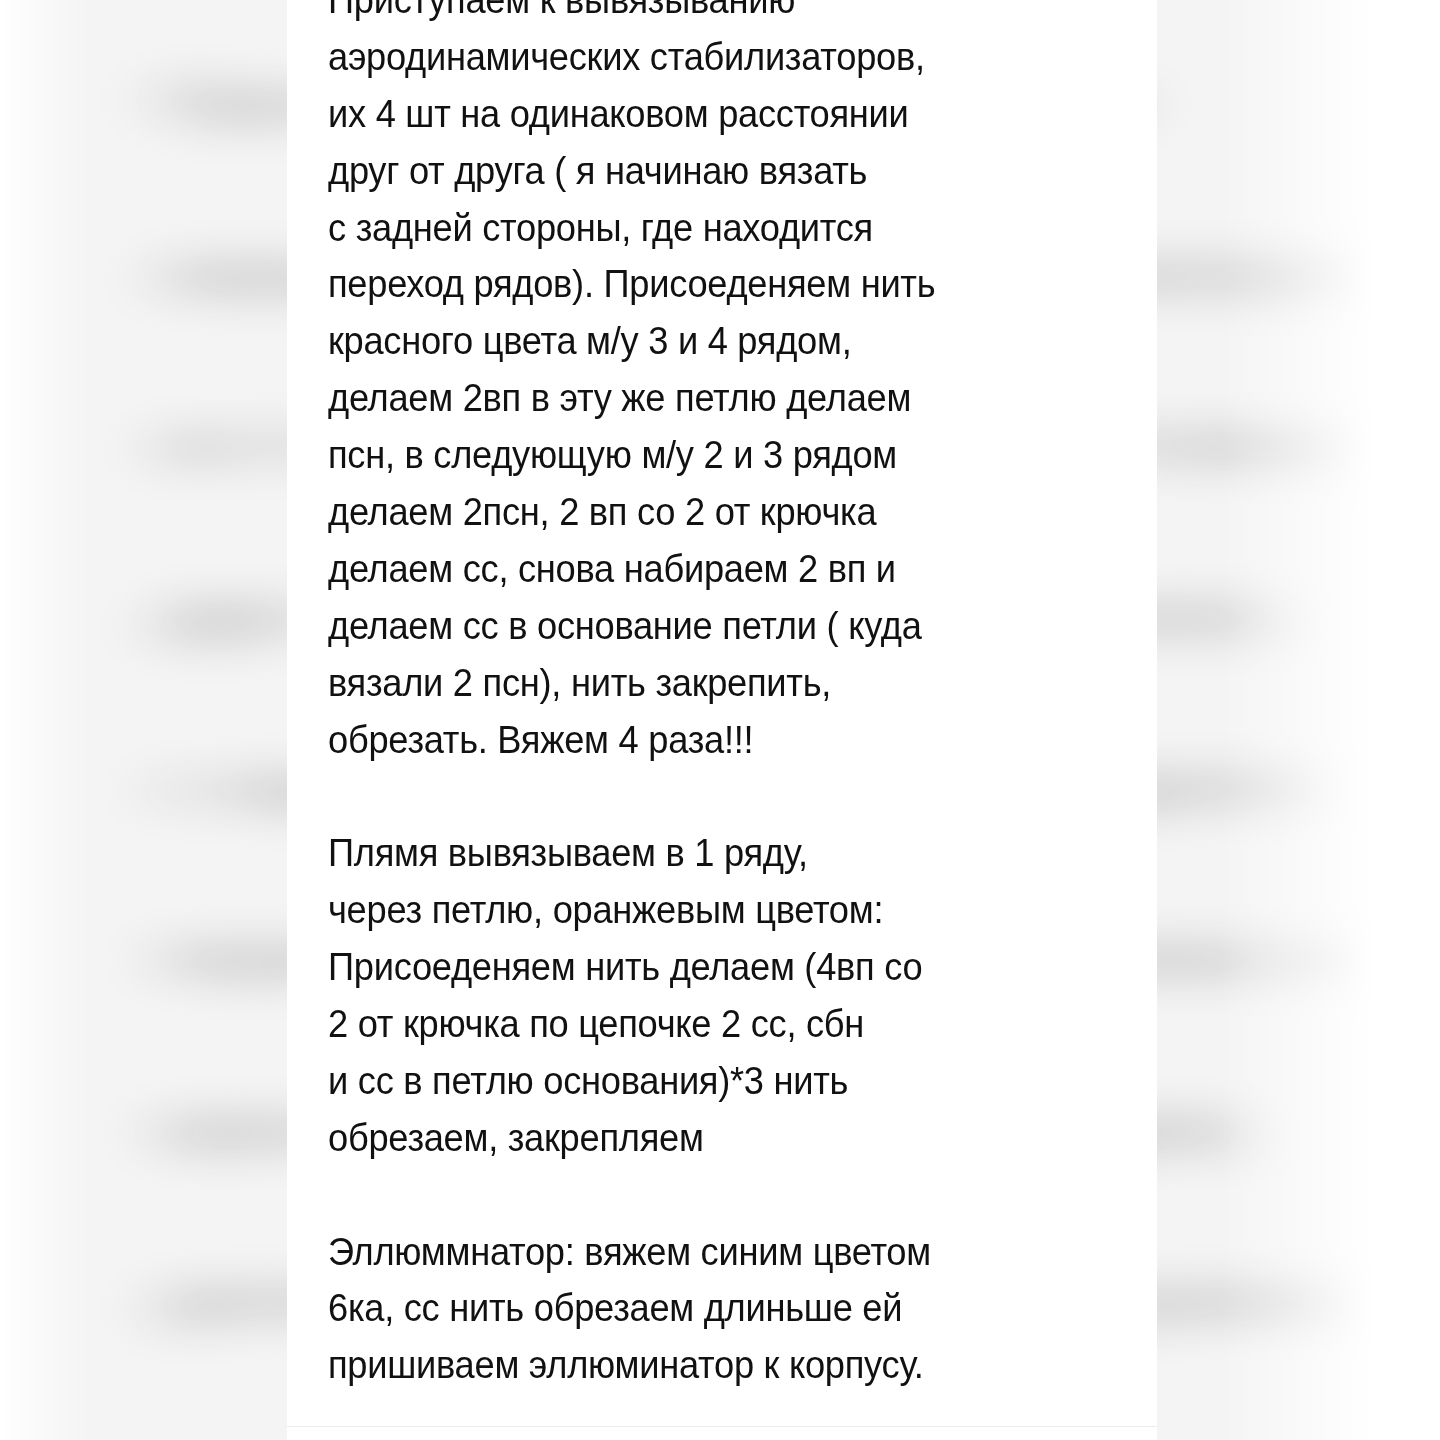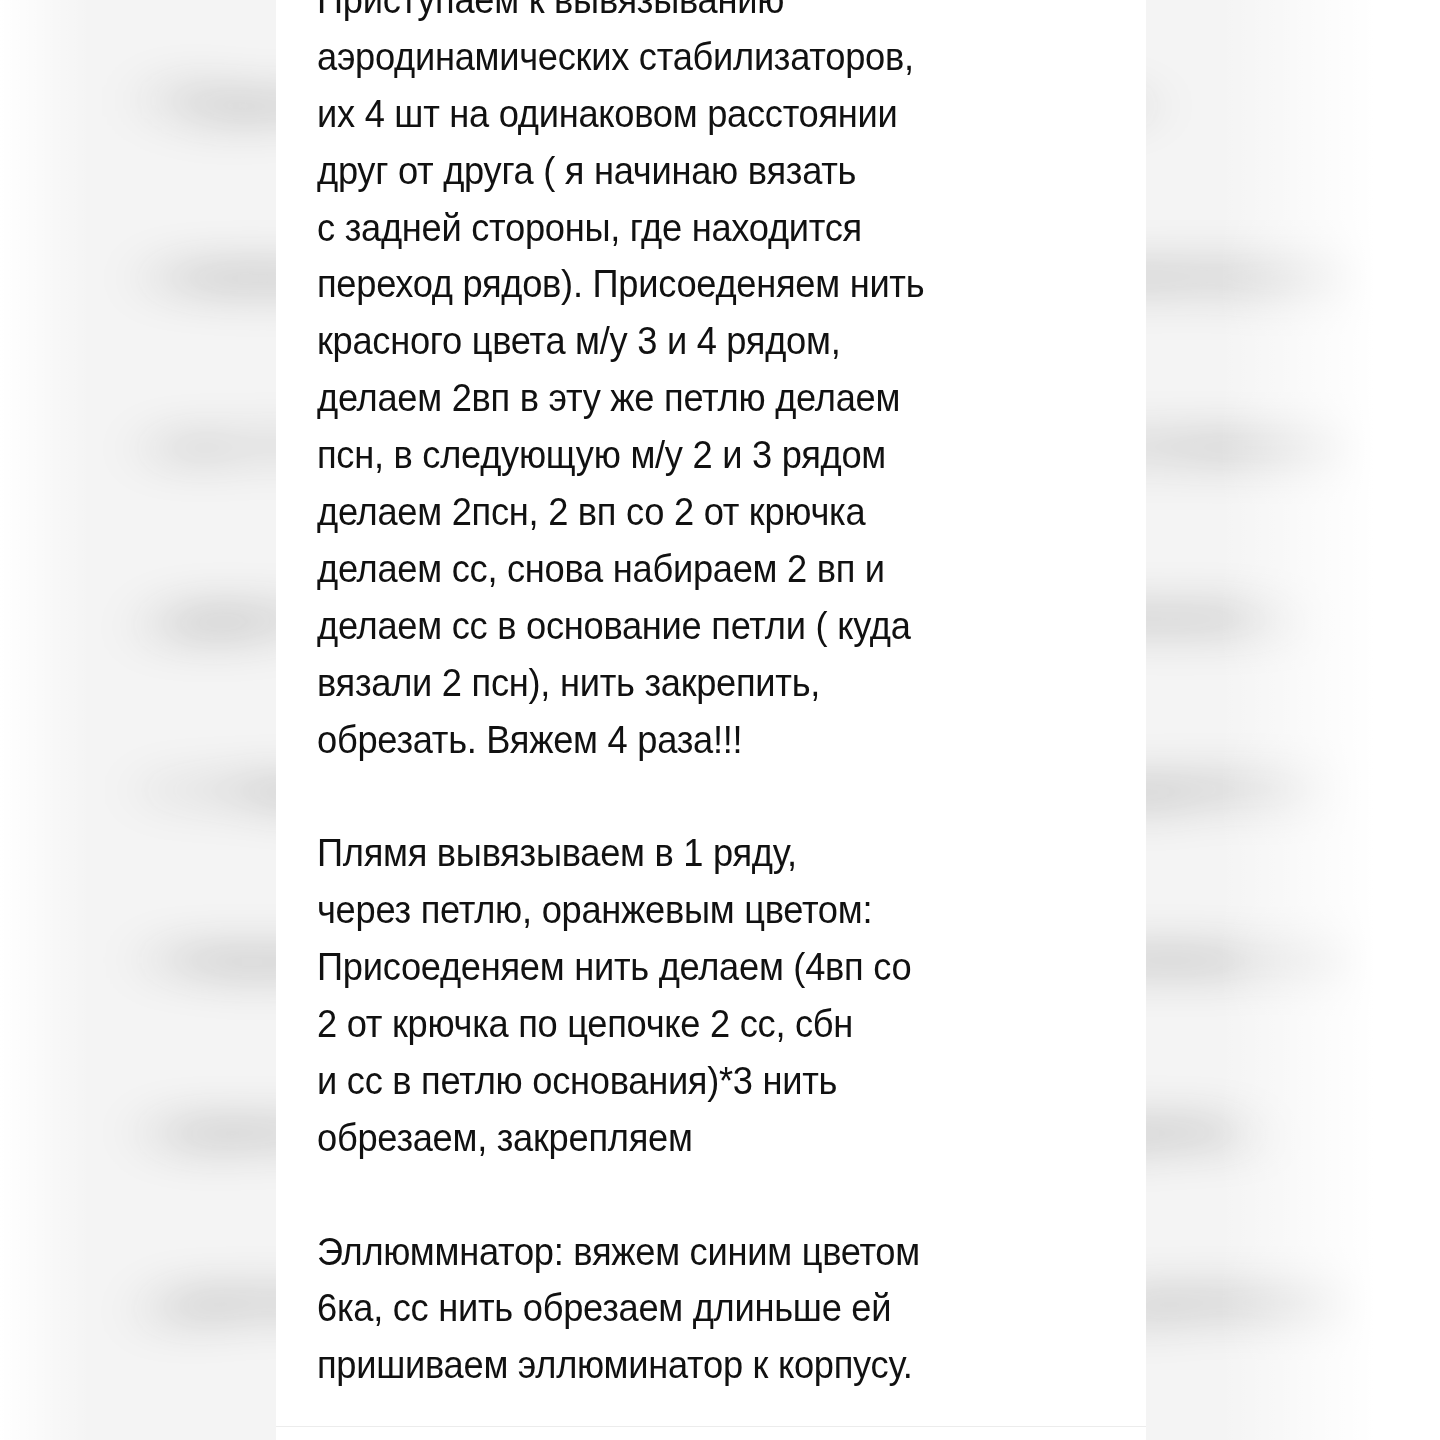--- a/index.html
+++ b/index.html
@@ -43,21 +43,21 @@
       background: linear-gradient(to right, #ffffff, rgba(255,255,255,0));
     }
     .bg-fade-right {
       position: absolute;
       right: 0; top: 0;
       width: 220px; height: 1440px;
       background: linear-gradient(to left, #ffffff 30%, rgba(255,255,255,0));
     }
     .panel {
       position: absolute;
-      left: 276px;
+      left: 287px;
       top: 0;
       width: 870px;
       height: 1440px;
       background: #ffffff;
       overflow: hidden;
     }
     .text-body {
       position: absolute;
       left: 41px;
       top: -28px;

